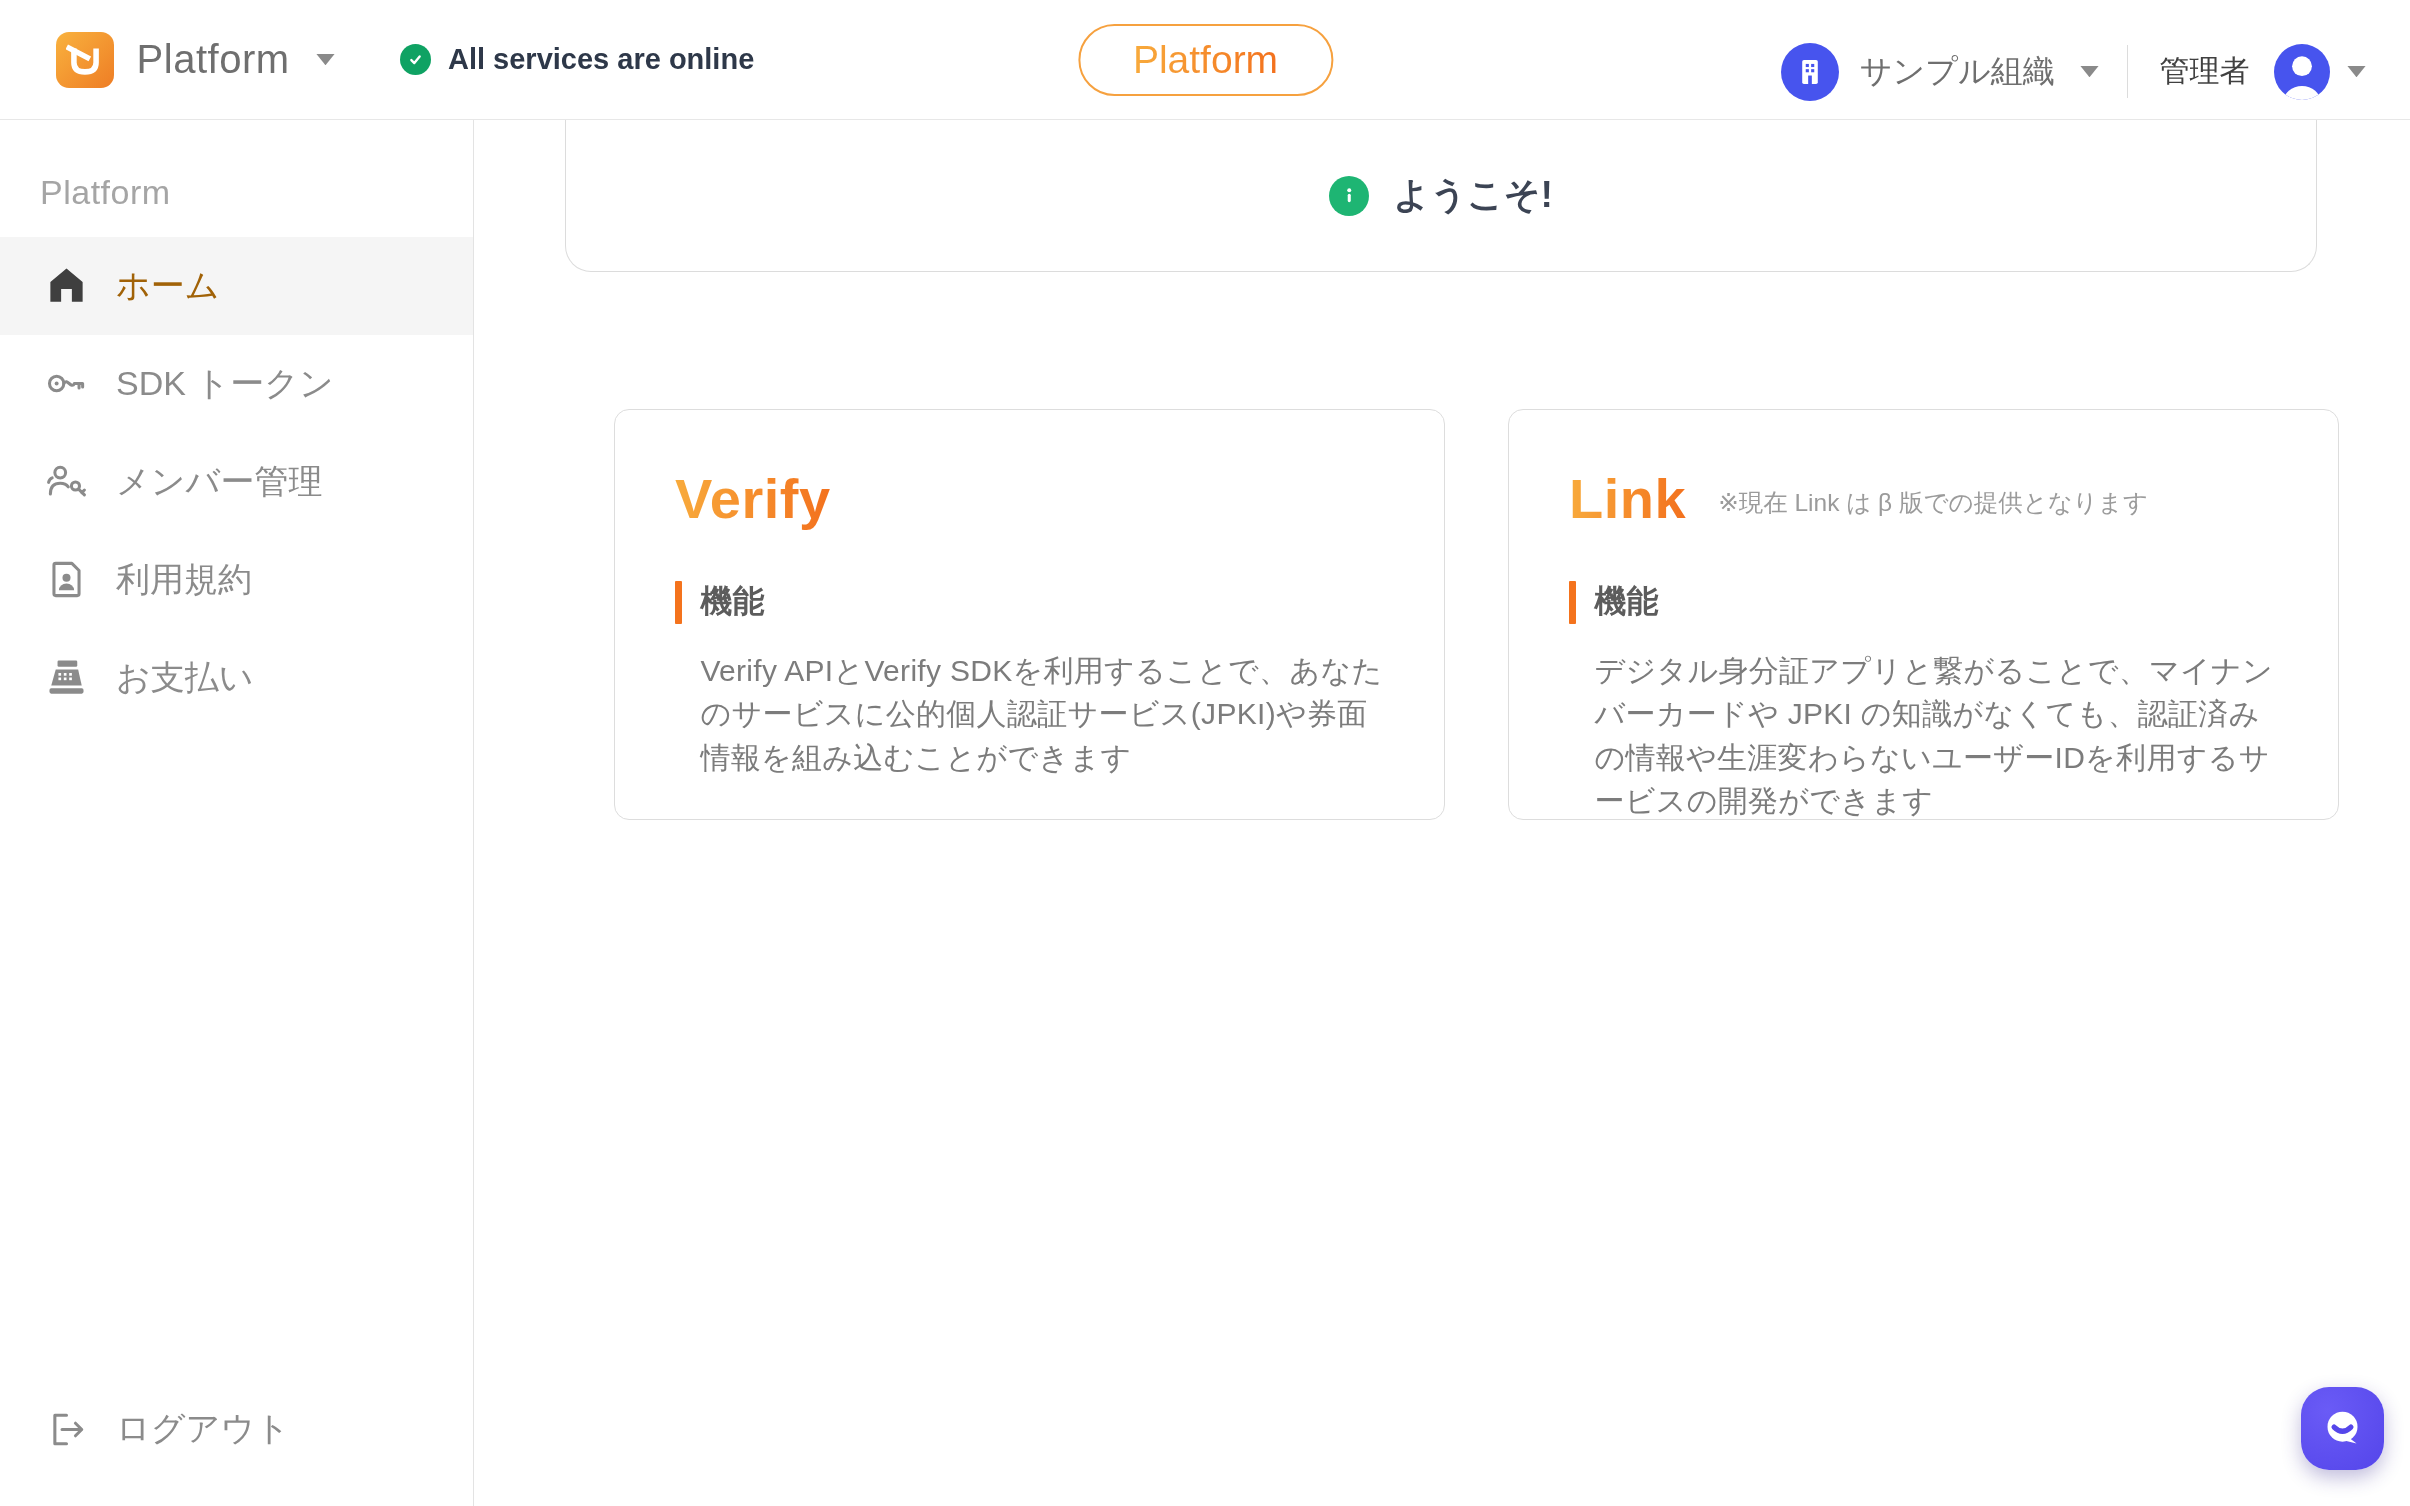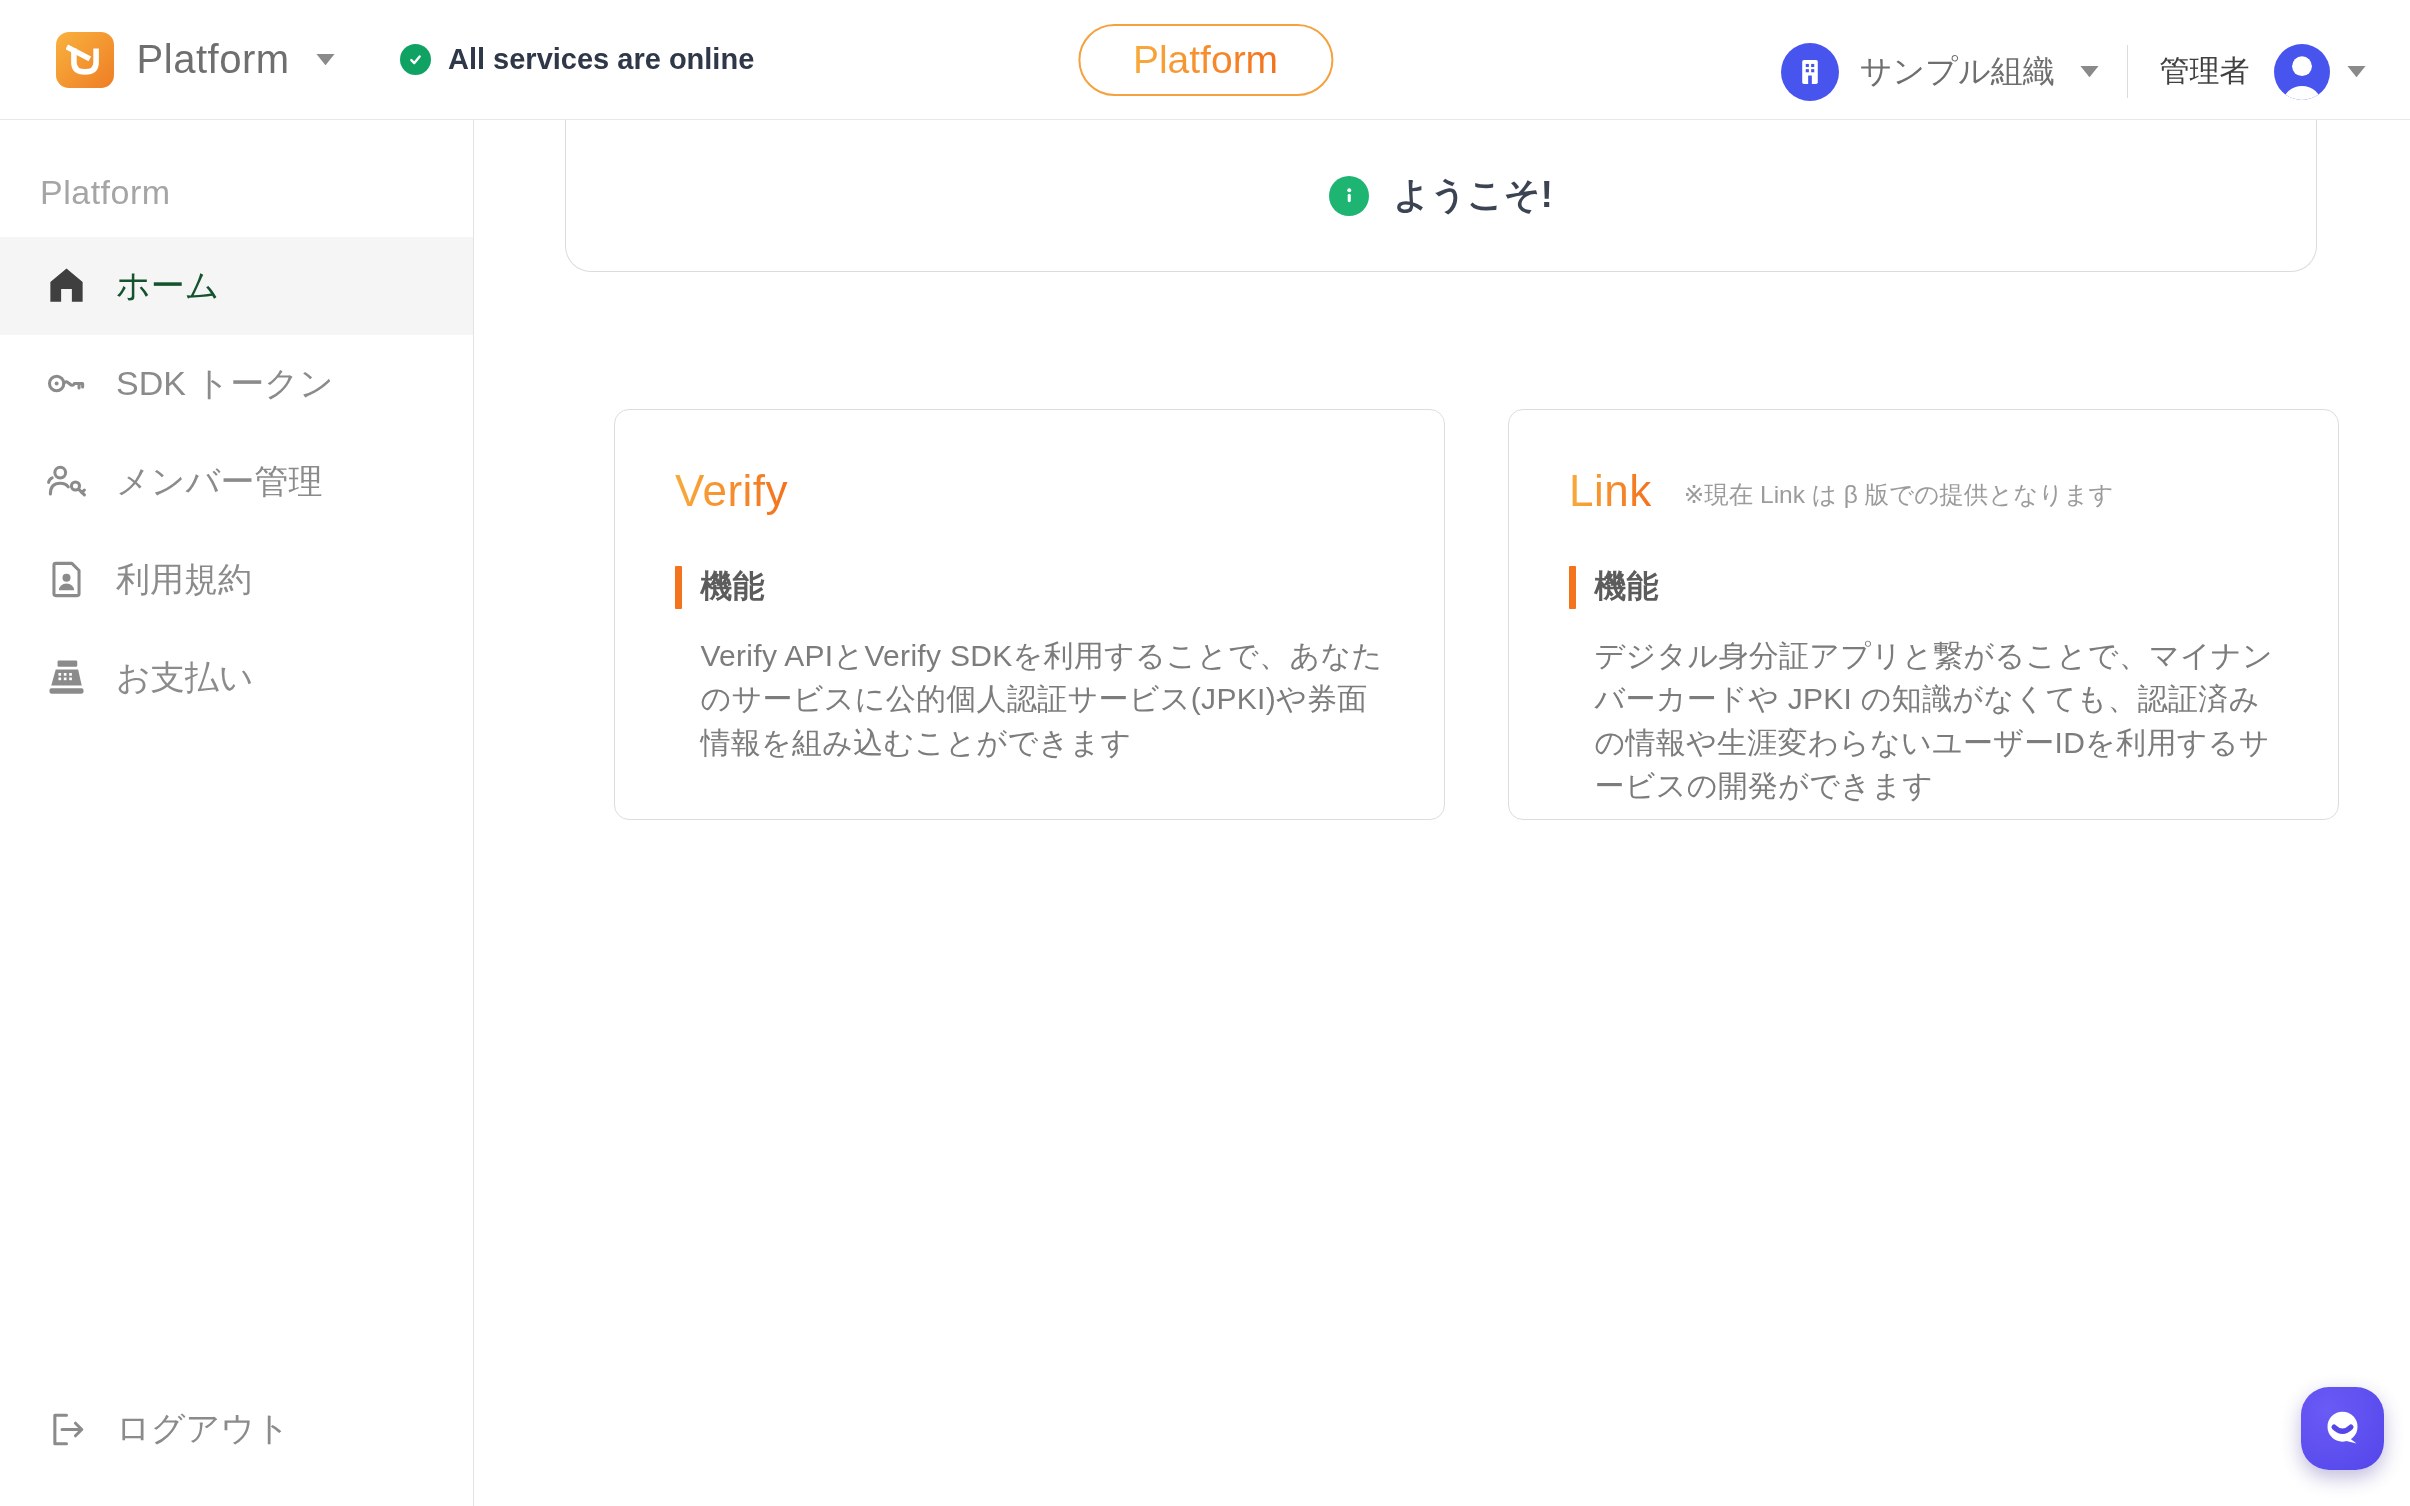--- a/index.html
+++ b/index.html
@@ -46,39 +46,39 @@
   
   .sidebar { position:absolute; top:120px; left:0; bottom:0; width:474px;
              background:#fff; border-right:0.9px solid #e3e3e3; z-index:20; }
   .side-label { margin:53px 0 24.5px 40px; font-size:34px; color:#a5a5a5; font-weight:500;
                 letter-spacing:0.5px; }
   .nav-item { height:98px; display:flex; align-items:center; gap:28px;
               padding-left:45px; cursor:pointer; color:#8b8b8b; font-size:34px; }
   .nav-item svg { width:43px; height:43px; flex:0 0 43px; }
   .nav-item .stroke-ic { stroke:#8b8b8b; fill:none; stroke-width:3.4; stroke-linecap:round; stroke-linejoin:round; }
   .nav-item .fill-ic { fill:#8b8b8b; }
-  .nav-item.active { background:#f5f5f5; color:#14532d; }
+  .nav-item.active { background:#f5f5f5; color:#a16207; }
   .nav-item.active .fill-ic { fill:#3f3f3f; }
   .logout-item { position:absolute; left:0; right:8px; bottom:28px; }
 
   
   .main { position:absolute; left:474px; top:120px; right:0; bottom:0; background:#fff; }
   .welcome-banner { margin:0 93px 0 91px; height:152px;
                     border:0.9px solid #dcdcdc; border-top:none;
                     border-radius:0 0 26px 26px;
                     display:flex; align-items:center; justify-content:center; gap:24px; }
   .info-circle { width:40px; height:40px; border-radius:50%; background:#1eb573;
                  display:grid; place-items:center; }
   .welcome-text { font-size:36px; color:#3c4454; font-weight:600; }
 
   .cards { margin:137px 0 0 140px; display:flex; gap:63px; }
   .card { width:831px; height:411px; border:0.9px solid #dddddd; border-radius:15px;
           padding:56px 51px 0 60px; background:#fff; cursor:pointer; }
   .card-head { display:flex; align-items:center; }
-  .card-title { font-size:44px; font-weight:400; letter-spacing:0.5px; }
+  .card-title { font-size:56px; font-weight:700; letter-spacing:0.5px; }
   .card-note { font-size:24.5px; color:#9b9b9b; margin:7.5px 0 0 32px; }
   .feature { display:flex; align-items:center; gap:19px; margin-top:49px; }
   .feature-bar { width:6.6px; height:43px; background:#f4731d; border-radius:0.9px; }
   .feature-label { font-size:32px; color:#5c5c5c; font-weight:700;text-align:center; }
   .card-body { margin:24.5px 1.9px 0 25.4px; font-size:30px; color:#7c7c7c;
                line-height:1.45; letter-spacing:0.3px; }
 
   
   .chat-button { position:absolute; right:26px; bottom:36px; width:83px; height:83px;
                  border-radius:28px; background:radial-gradient(circle at 32% 28%,#6a5bf6,#5445ea);

